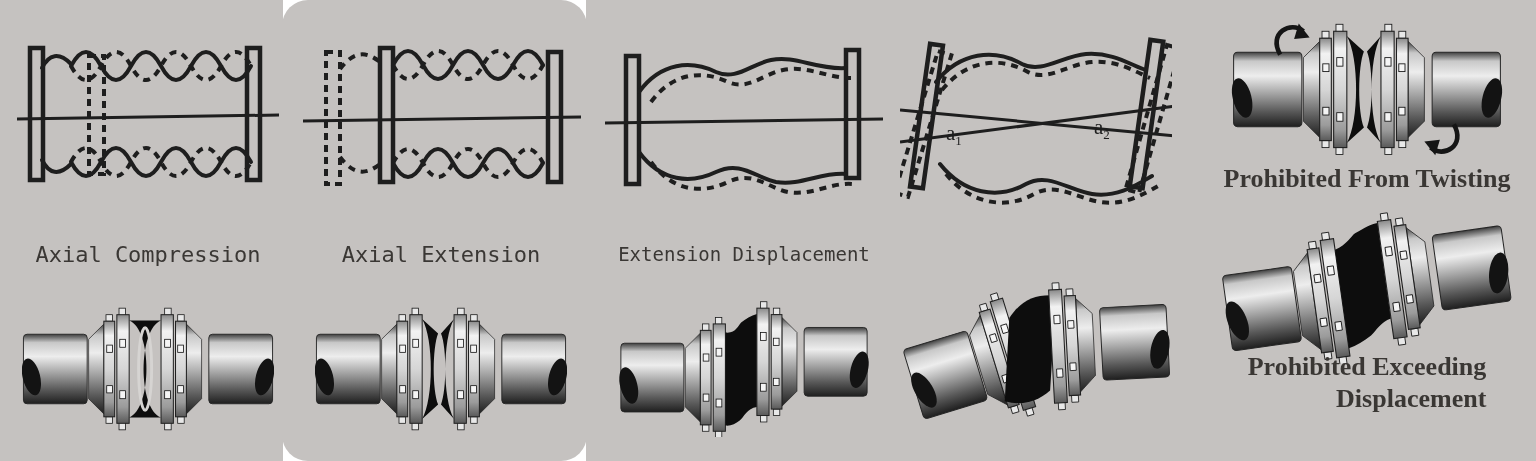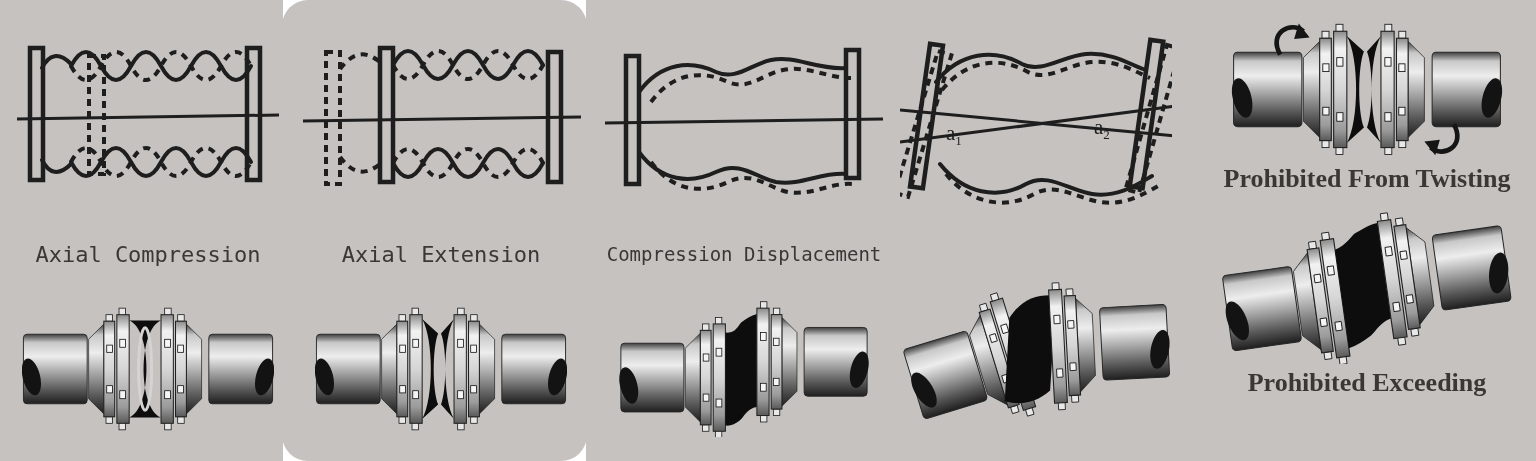--- a/index.html
+++ b/index.html
@@ -156,21 +156,21 @@
       <line class="cline" x1="6" y1="117" x2="284" y2="113"></line>
       <rect class="sflange" x="27" y="50" width="13" height="128"></rect>
       <rect class="sflange" x="247" y="44" width="13" height="128"></rect>
       <g>
         <path class="sline" d="M40,86 C62,56 92,54 117,66 C137,75 152,58 172,54 C197,49 217,64 247,62"></path>
         <path class="sdash" d="M52,96 C74,66 104,64 129,76 C149,85 164,68 184,64 C209,59 227,72 252,72"></path>
         <path class="sline" d="M40,146 C62,176 92,178 117,166 C142,154 157,172 177,176 C202,180 222,166 247,168"></path>
         <path class="sdash" d="M52,156 C74,186 104,188 129,176 C154,164 169,182 189,186 C214,190 232,176 254,178"></path>
       </g>
     </svg>
-    <div class="panel-label mono-label">Compression Displacement</div>
+    <div class="panel-label mono-label">Extension Displacement</div>
     <div class="photo-wrap">
       <svg class="photo" width="258" height="136" viewBox="0 0 348 190">
         <g transform="translate(2,32)">
           <use href="#pipeL"></use>
           <g transform="translate(146,0)">
               <use href="#flange"></use>
             </g>
           <path class="rubber" d="M146,12 C160,14 164,2 168,-2 C174,-7 182,-12 190,-14 L190,116 C176,118 172,130 166,135 C160,140 153,143 146,142 Z"></path>
           <g transform="translate(190,-22) scale(-1,1)">
               <use href="#flange"></use>
@@ -261,16 +261,17 @@
         <g transform="translate(204,-14) scale(-1,1)">
             <use href="#flange"></use>
           </g>
         <g transform="translate(358,-14) scale(-1,1)">
             <use href="#pipeL"></use>
           </g>
       </g>
     </svg>
     <div class="panel-label serif-label exceed-label">
       <span>Prohibited Exceeding</span>
+      <span>Displacement</span>
     </div>
   </div>
 
 </div>
 
 </body></html>

